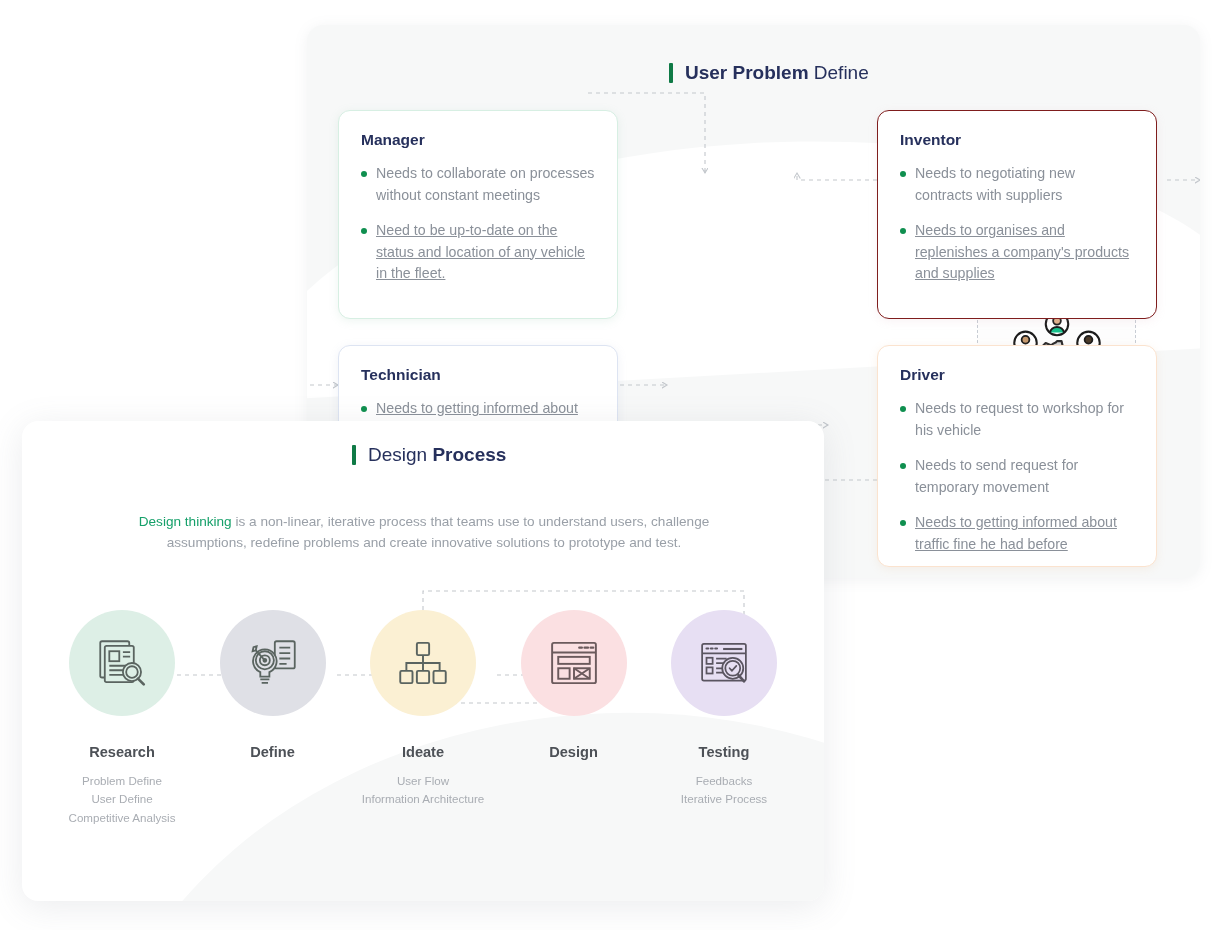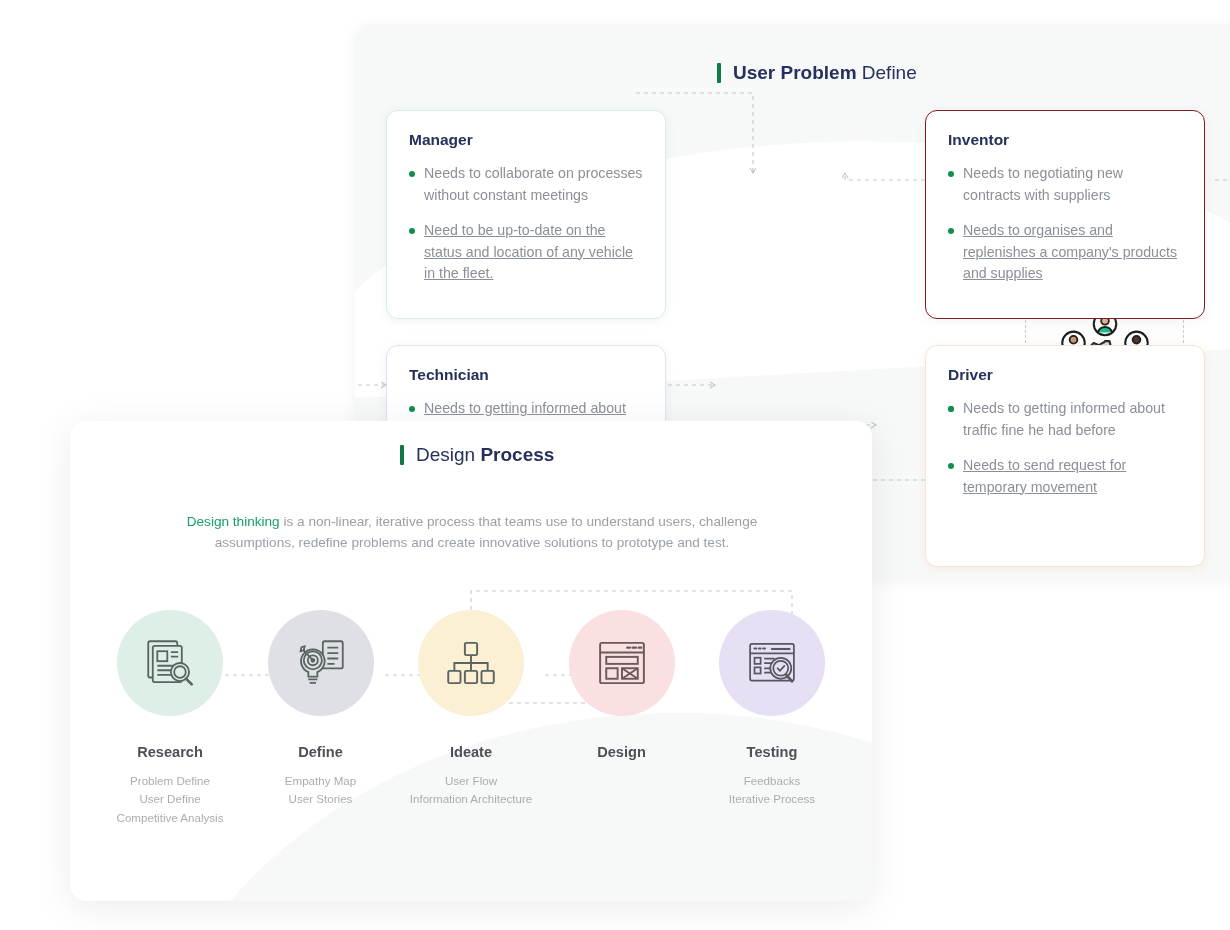--- a/index.html
+++ b/index.html
@@ -2,21 +2,21 @@
 <html><head>
 <meta charset="utf-8">
 <style>
   * { box-sizing: border-box; margin:0; padding:0; }
   html,body{
     width:1230px; height:930px;
     background:#ffffff;
     font-family:"Liberation Sans", sans-serif;
     overflow:hidden;
   }
-  #stage{ position:relative; width:1174px; height:930px; background:#ffffff;margin-left:48px; }
+  #stage{ position:relative; width:1174px; height:930px; background:#ffffff; }
 
   
   #problem-panel{
     position:absolute; left:307px; top:25px; width:893px; height:553px;
     background:#f7f8f8;
     border-radius:16px;
     box-shadow:0 2px 14px rgba(120,130,140,.10);
     overflow:hidden;
   }
   #problem-panel .wave{
@@ -219,23 +219,23 @@
     <h3>Inventor</h3>
     <ul>
       <li><span class="dot"></span><span>Needs to negotiating new contracts with suppliers</span></li>
       <li><span class="dot"></span><span>Needs to organises and replenishes a company's products and supplies</span></li>
     </ul>
   </div>
 
   <div class="persona" id="card-driver">
     <h3>Driver</h3>
     <ul>
-      <li><span class="dot"></span></li>
+      <li><span class="dot"></span><span>Needs to request to workshop for his vehicle</span></li>
+      <li><span class="dot"></span><span>Needs to send request for temporary movement</span></li>
       <li><span class="dot"></span><span>Needs to getting informed about traffic fine he had before</span></li>
-      <li><span class="dot"></span><span>Needs to send request for temporary movement</span></li>
     </ul>
   </div>
 
   <div id="process-card">
     <div class="pwave"></div>
 
     <svg id="flow" viewBox="0 0 802 480">
       <defs>
         <marker id="ar2" markerWidth="7" markerHeight="7" refX="5" refY="3" orient="auto">
           <path d="M0,0 L5,3 L0,6" fill="none" stroke="#c3c7cc" stroke-width="1"></path>
@@ -289,24 +289,20 @@
             <path d="M18 42 a13 13 0 1 1 10 0 v5 h-10 Z" fill="#dfe0e6"></path>
             <path d="M18 50h10M19.5 54h7"></path>
             <circle cx="23" cy="29" r="10"></circle>
             <circle cx="23" cy="29" r="5.5"></circle>
             <circle cx="23" cy="29" r="1.6" fill="#5a6460"></circle>
             <path d="M23 29 L13 18" stroke-linecap="round"></path>
             <path d="M13 18 l-3.5 1 1-4.5 3.5 -1 -1 4.5Z" fill="#dfe0e6"></path>
           </svg>
         </div>
         <div class="name">Define</div>
-        <div class="sub">
-          <div>Empathy Map</div>
-          <div>User Stories</div>
-        </div>
       </div>
 
       <div class="step">
         <div class="bubble" style="background:#fbf0d3">
           <svg width="56" height="56" viewBox="0 0 64 64" fill="none" stroke="#5a6460" stroke-width="2.2">
             <rect x="25" y="9" width="14" height="14" rx="1.5"></rect>
             <rect x="6" y="41" width="14" height="14" rx="1.5"></rect>
             <rect x="25" y="41" width="14" height="14" rx="1.5"></rect>
             <rect x="44" y="41" width="14" height="14" rx="1.5"></rect>
             <path d="M32 23v9M13 41v-9h38v9M32 32v9"></path>

